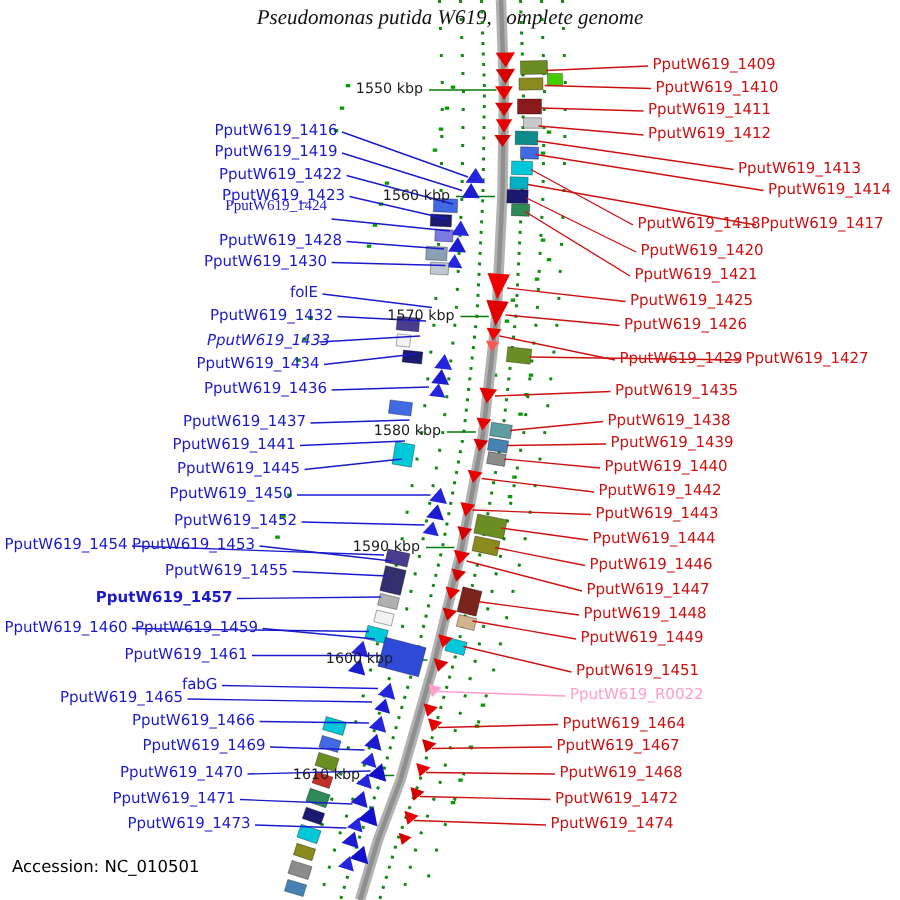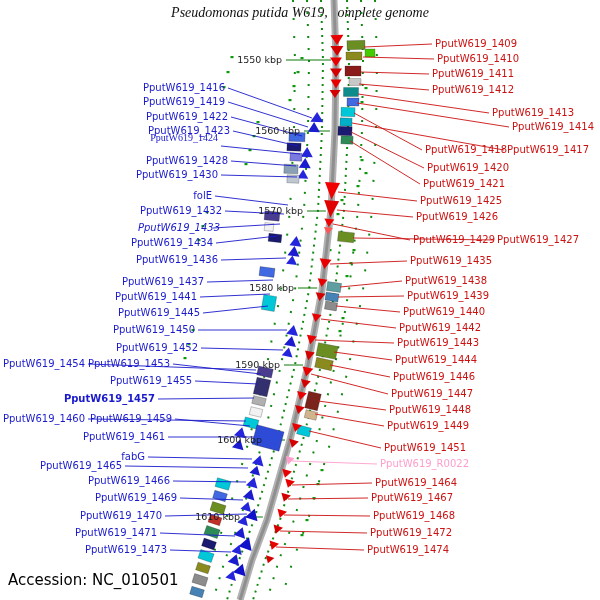--- a/index.html
+++ b/index.html
@@ -4,21 +4,21 @@
 <style>
   html,body{margin:0;padding:0;background:#ffffff}
   .stage{position:relative;width:600px;height:600px;background:#ffffff;overflow:hidden;
          font-family:"DejaVu Sans","Liberation Sans",sans-serif}
   .title{position:absolute;top:5px;left:0;width:100%;text-align:center;
          font:italic 14px "Liberation Serif","DejaVu Serif",serif;color:#111}
   svg#map{position:absolute;left:0;top:0;width:600px;height:600px}
   #labels{position:absolute;left:0;top:0;width:600px;height:600px}
   .lab{position:absolute;font-size:10px;line-height:12px;white-space:nowrap;cursor:pointer}
   .tick{position:absolute;font-size:9.5px;line-height:11px;color:#1c1c1c;white-space:nowrap}
-  .footer-text{position:absolute;font-size:15px;color:#000;white-space:nowrap}
+  .footer-text{position:absolute;font-size:11px;color:#000;white-space:nowrap}
 </style>
 </head>
 <body>
 
 <div class="stage">
   <div class="title">Pseudomonas putida W619, complete genome</div>
   <svg id="map" viewBox="0 0 600 600">
       <path d="M321,0 L323,60 L322,130 L318,210 L309,290 L295,365 L277,440 L254,520 L239,560 L227,600" fill="none" stroke="#128a12" stroke-width="2" stroke-dasharray="2 5"></path>
       <path d="M347,0 L349,60 L348,130 L344,210 L335,290 L321,365 L303,440 L280,520 L265,560 L253,600" fill="none" stroke="#128a12" stroke-width="2" stroke-dasharray="2 5"></path>
       <path d="M307,0 L309,60 L308,130 L304,210 L295,290 L281,365 L263,440 L240,520 L225,560 L213,600" fill="none" stroke="#128a12" stroke-width="2" stroke-dasharray="2 10"></path>

